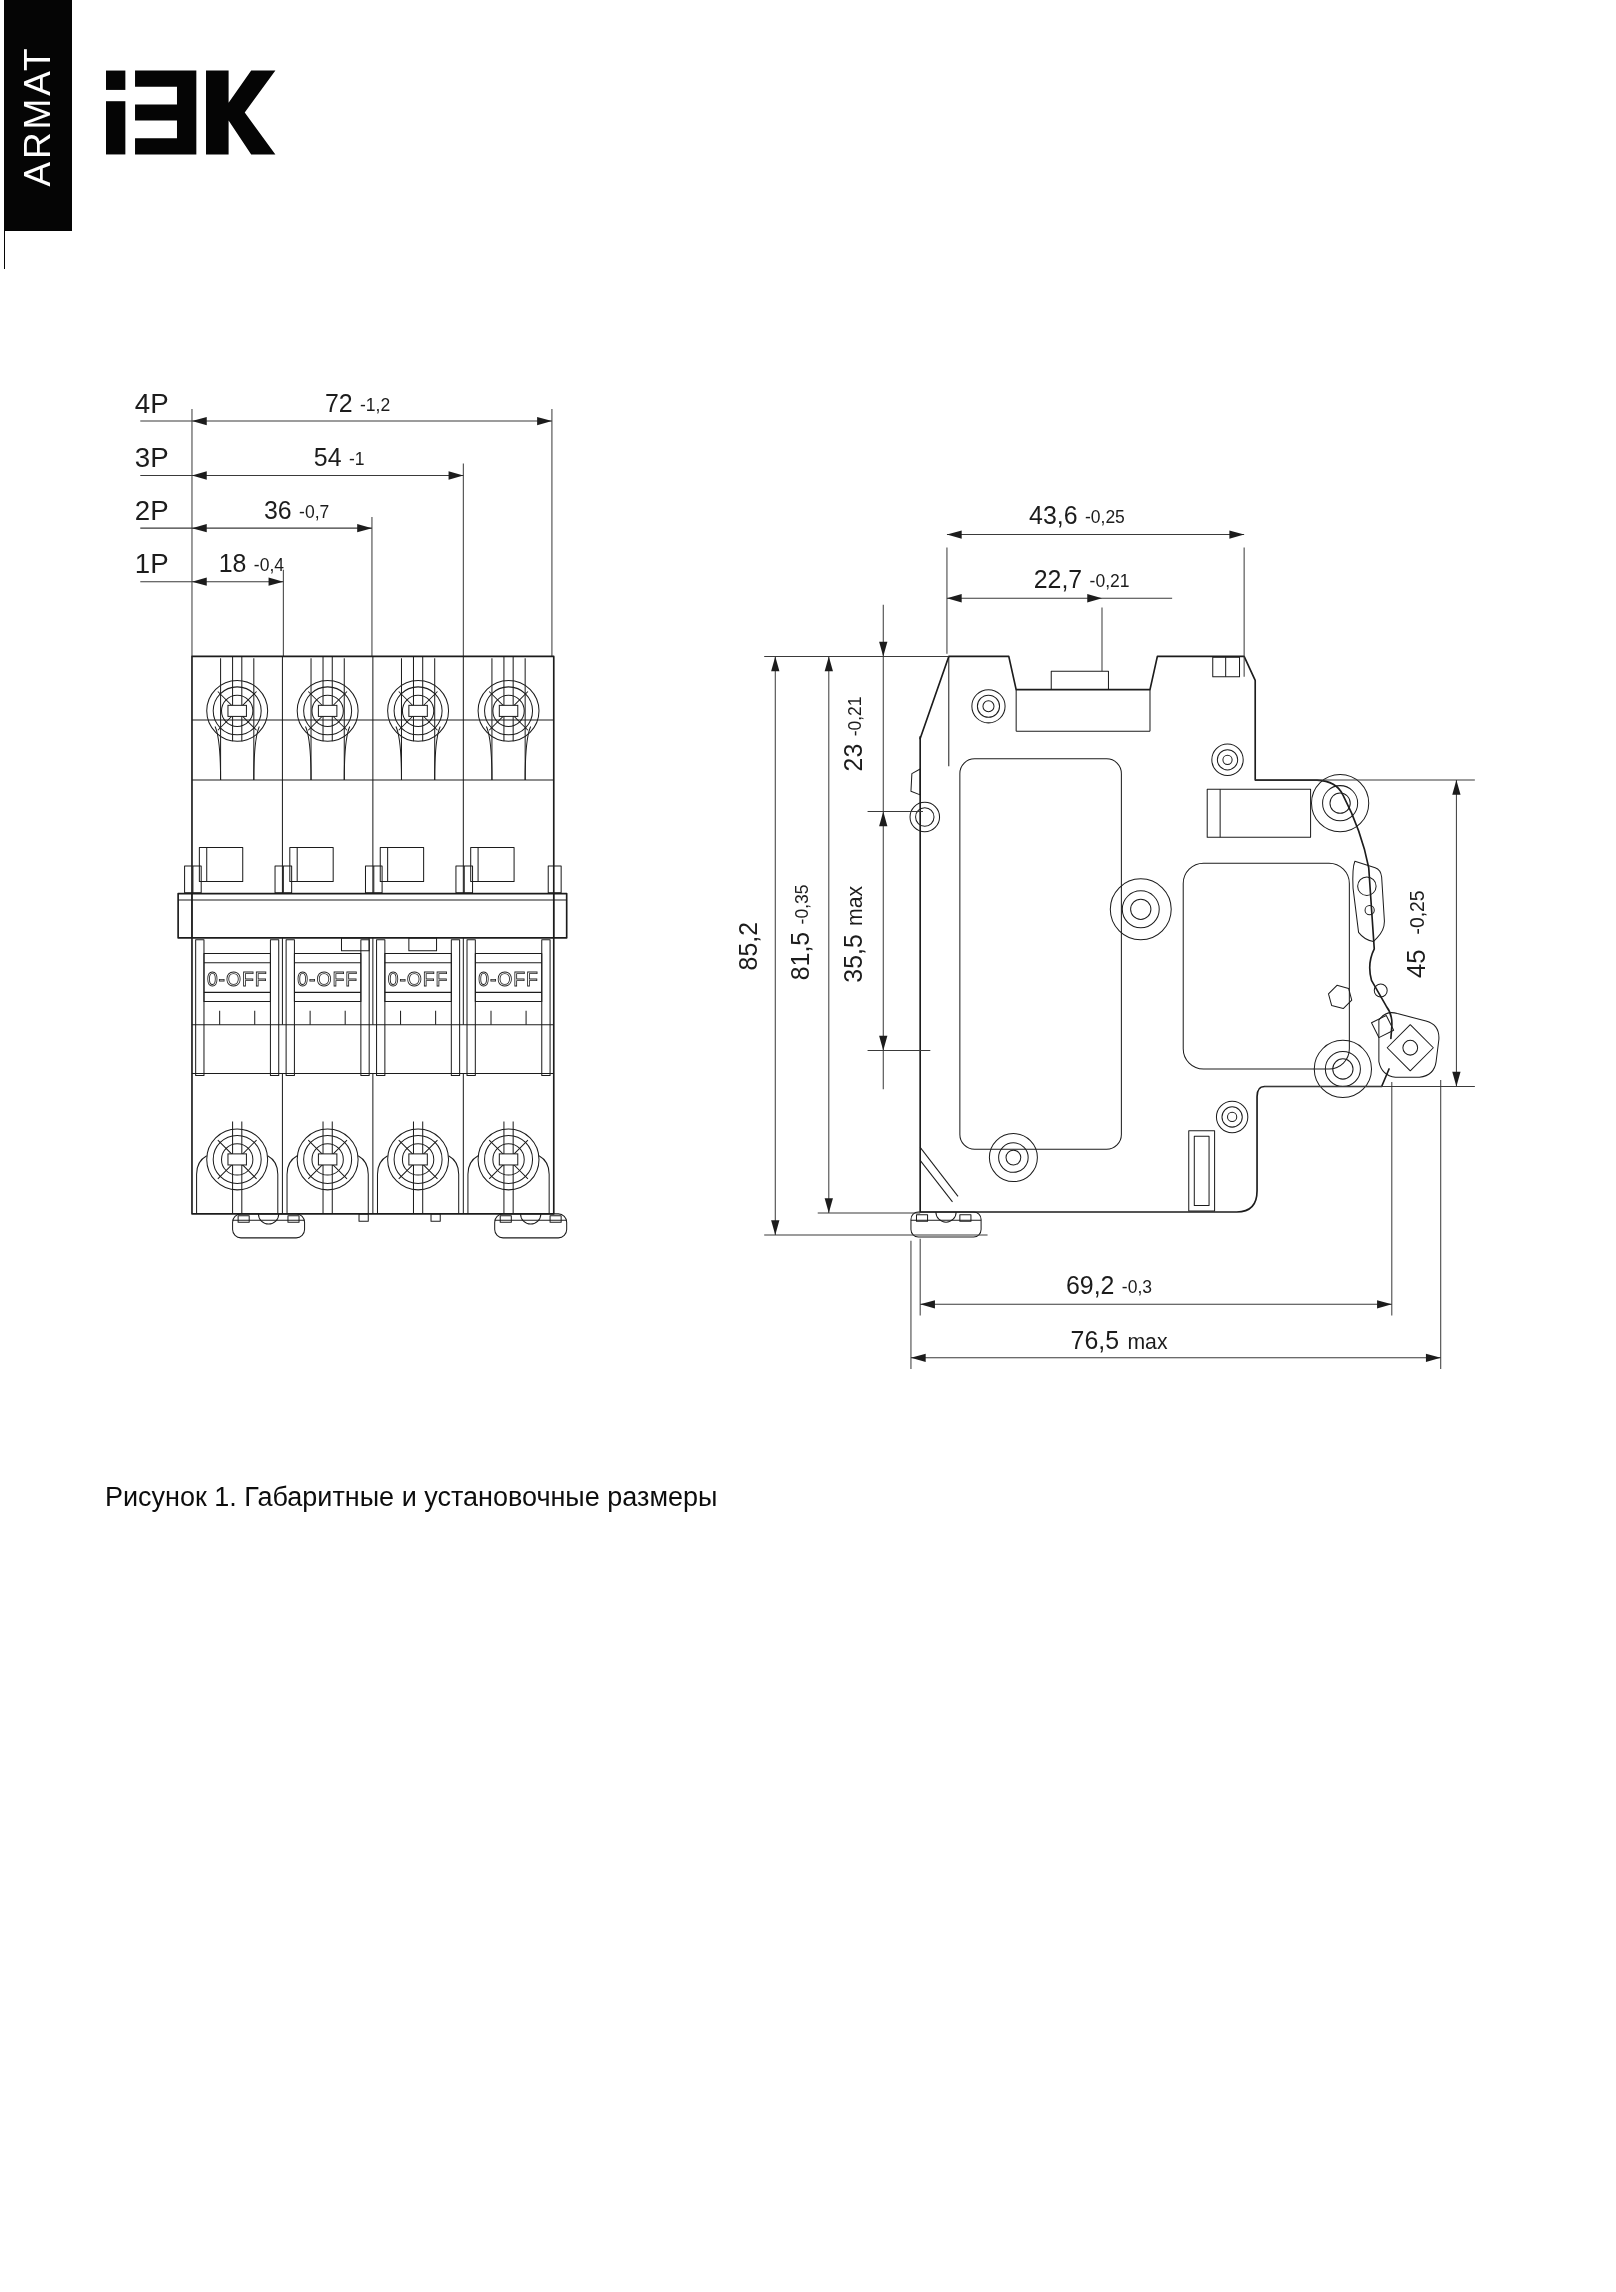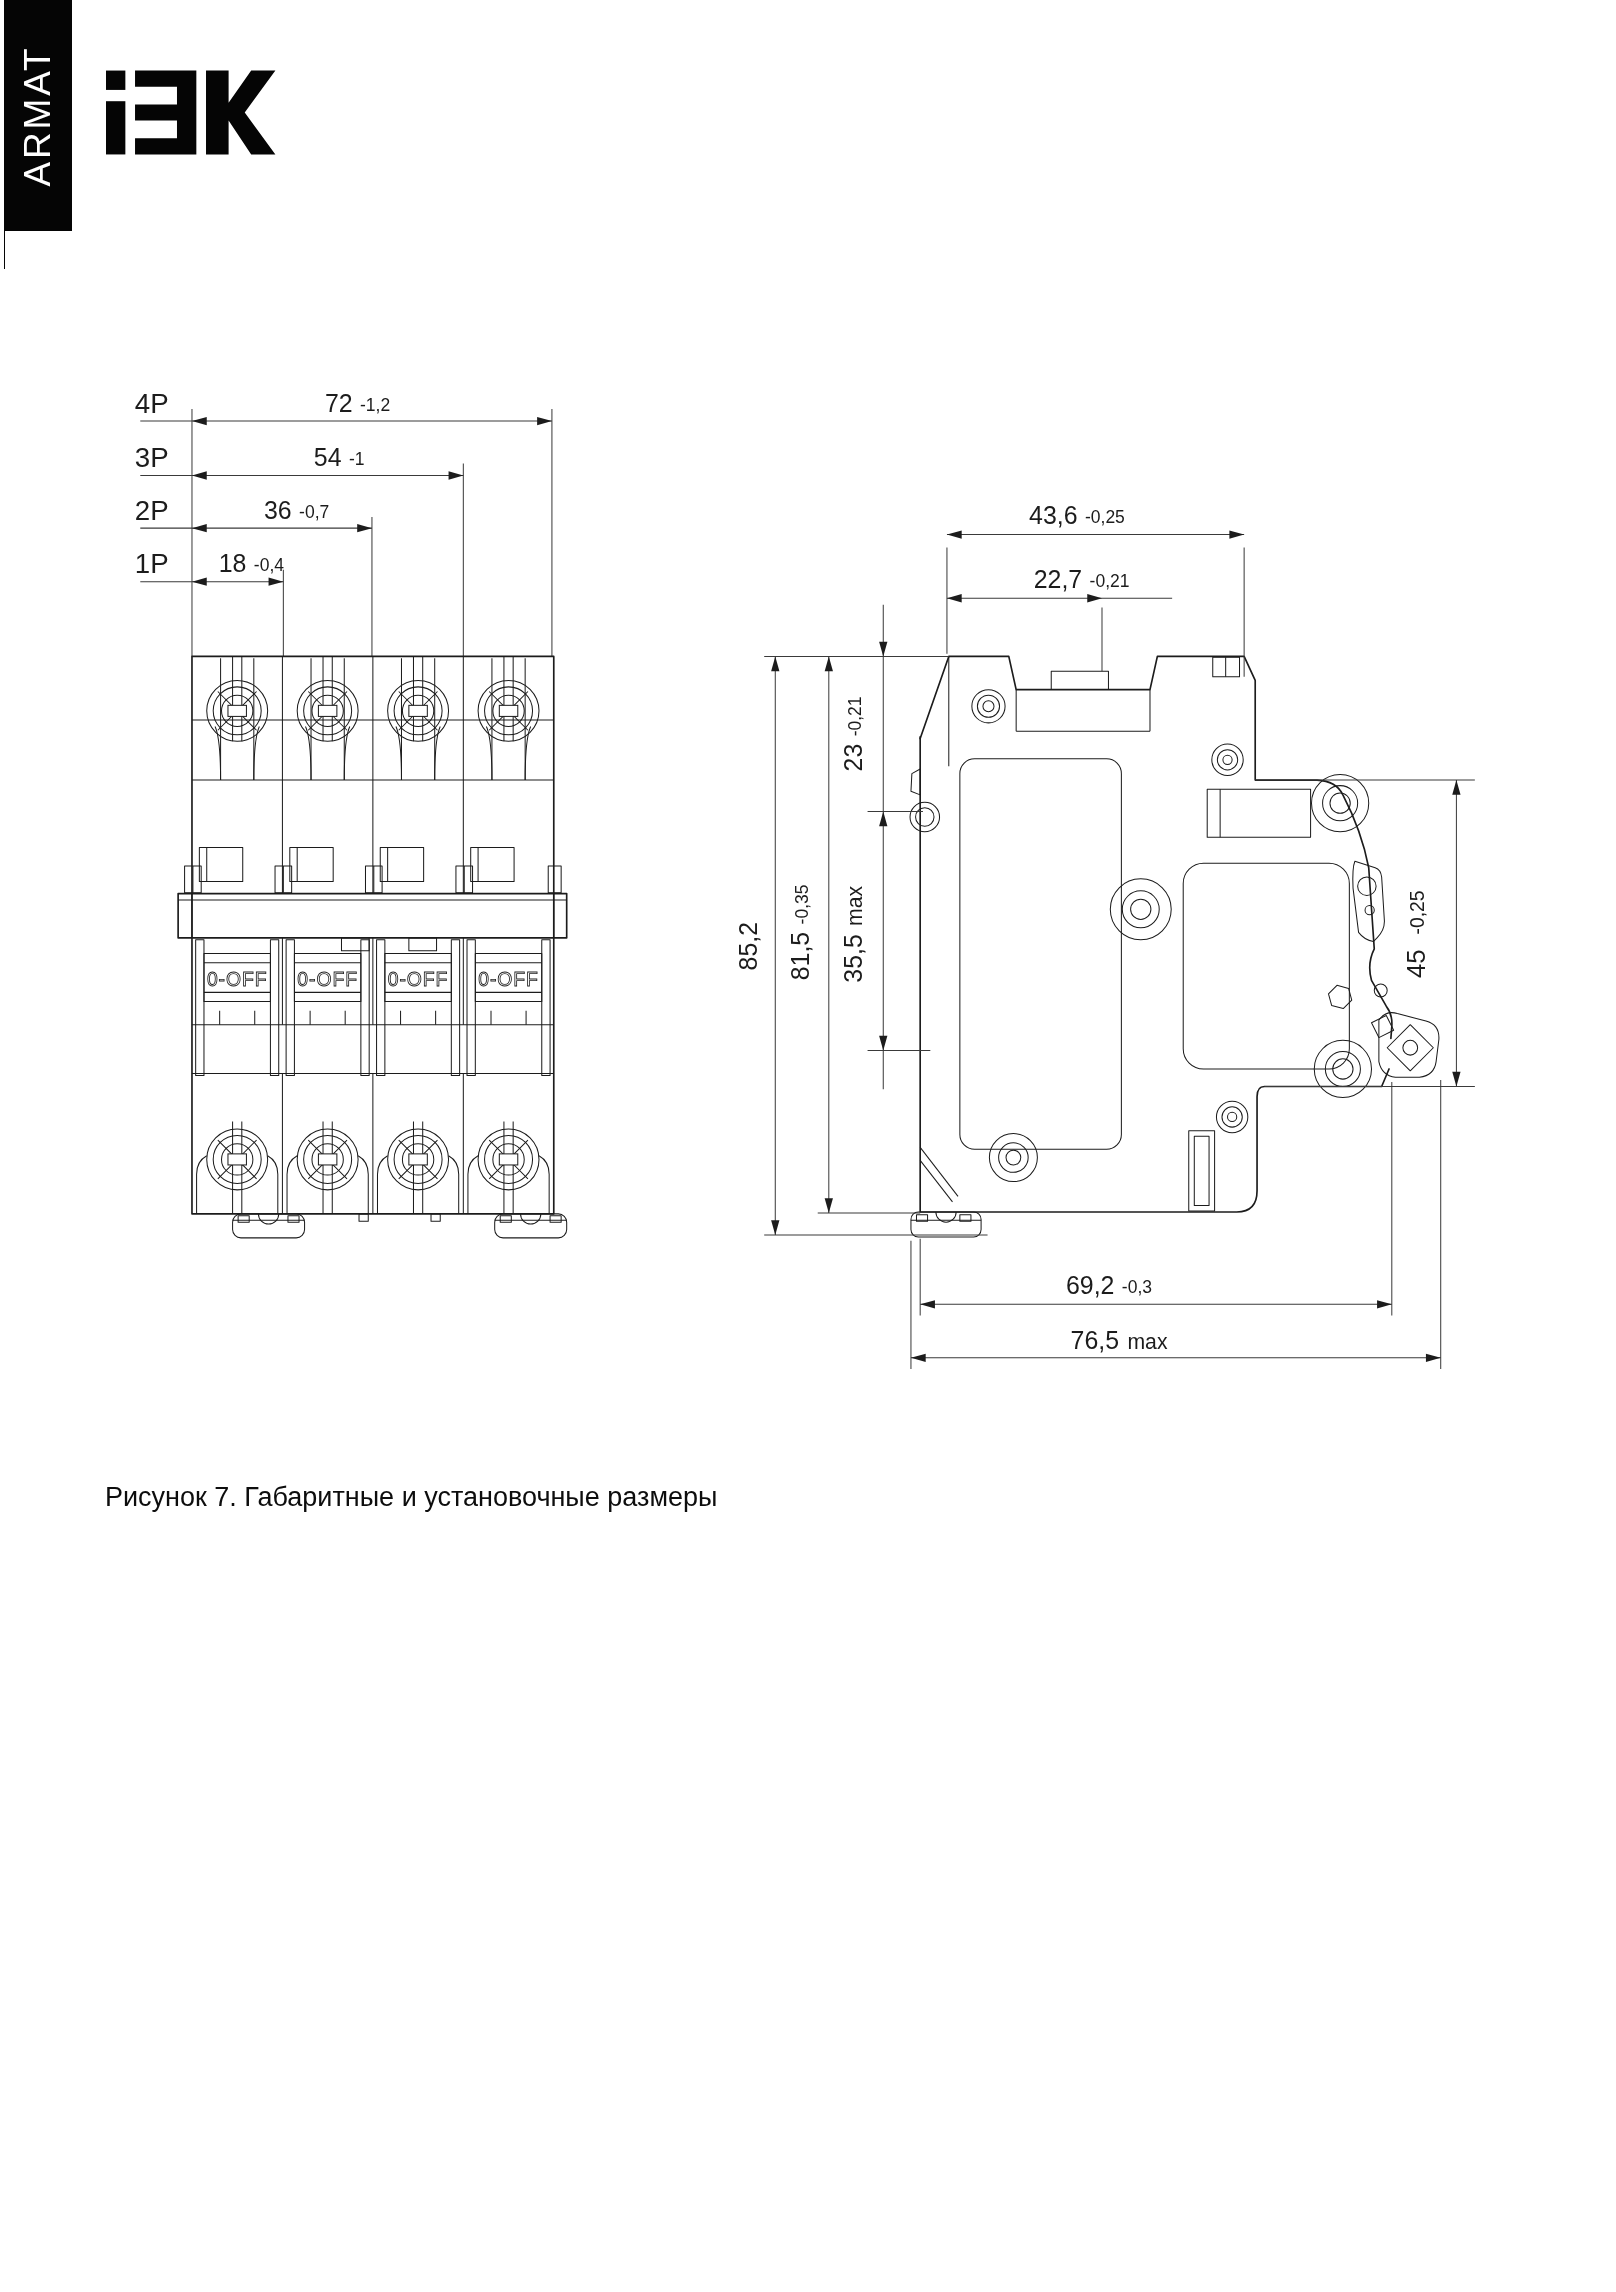--- a/index.html
+++ b/index.html
@@ -395,15 +395,15 @@
         <polygon class="ar" points="997,1413 1013,1408.5 1013,1417.5"></polygon>
           <polygon class="ar" points="1508,1413 1492,1408.5 1492,1417.5"></polygon>
         <polygon class="ar" points="987,1471 1003,1466.5 1003,1475.5"></polygon>
           <polygon class="ar" points="1561,1471 1545,1466.5 1545,1475.5"></polygon>
         <text x="1155" y="1402"><tspan class="dt">69,2</tspan><tspan class="ds" dx="8" dy="-1">-0,3</tspan></text>
         <text x="1160" y="1461"><tspan class="dt">76,5</tspan><tspan class="dm" dx="9">max</tspan></text>
       </g>
     </g>
   </svg>
 
-  <div id="caption">Рисунок 7. Габаритные и установочные размеры</div>
+  <div id="caption">Рисунок 1. Габаритные и установочные размеры</div>
 </div>
 
 
 </body></html>

